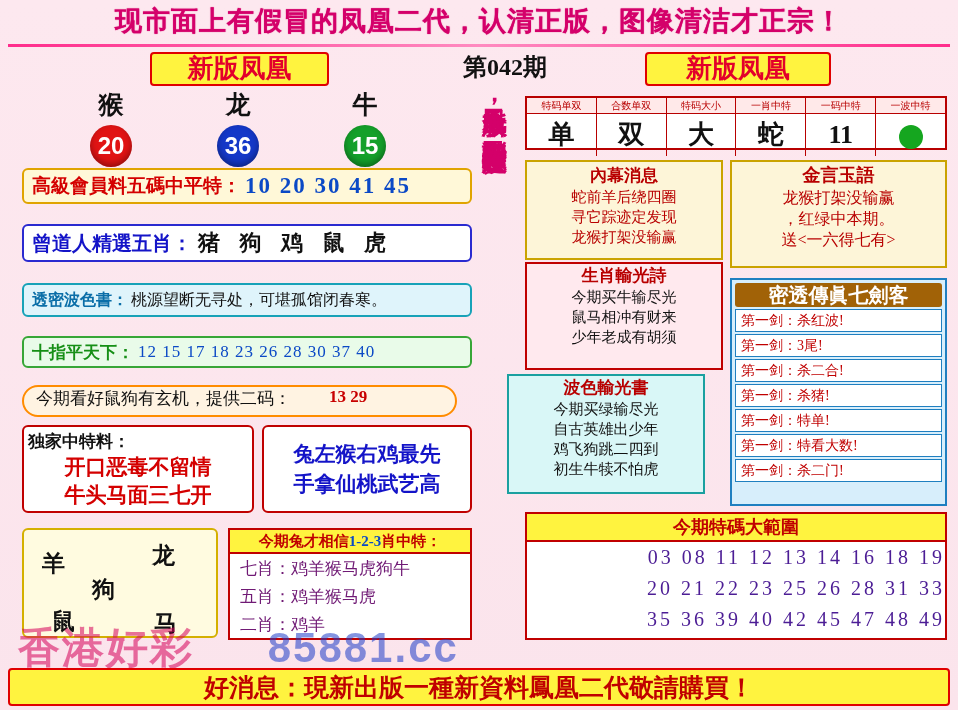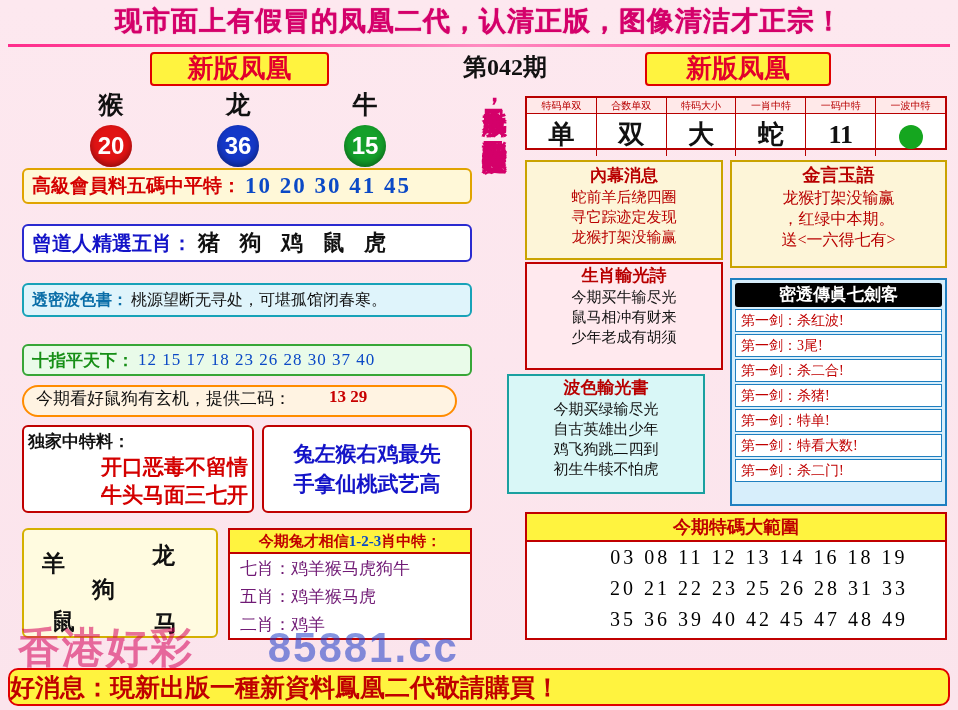--- a/index.html
+++ b/index.html
@@ -71,21 +71,21 @@
 
   .b-cyan{
     left:22px;top:283px;width:450px;height:34px;
     border:2px solid #17a2b8;border-radius:6px;background:#dff4fb;
     display:flex;align-items:center;padding:0 8px;
   }
   .b-cyan .lbl{font-size:16px;font-weight:bold;color:#0b6ea8;}
   .b-cyan .vals{font-size:16px;color:#111;margin-left:3px;}
 
   .b-green{
-    left:22px;top:344px;width:450px;height:32px;
+    left:22px;top:336px;width:450px;height:32px;
     border:2px solid #37a637;border-radius:6px;background:#e9fbe9;
     display:flex;align-items:center;padding:0 8px;
   }
   .b-green .lbl{font-size:17px;font-weight:bold;color:#168f16;}
   .b-green .vals{font-size:17px;color:#0b49c6;margin-left:4px;letter-spacing:1px;}
 
   .b-orange{
     left:22px;top:385px;width:435px;height:32px;
     border:2px solid #ff8c00;border-radius:16px;background:#fff3e2;
     display:flex;align-items:flex-start;padding:0 12px;gap:36px;
@@ -94,21 +94,21 @@
   .b-orange .vals{font-size:17px;color:#c80000;font-weight:bold;margin-left:2px;}
 
   
   .b-excl{
     left:22px;top:425px;width:232px;height:88px;
     border:2px solid #c00000;border-radius:6px;background:#fff;
     padding:3px 4px 0;
   }
   .b-excl .hd{font-size:17px;font-weight:bold;color:#111;}
   .b-excl .l1,.b-excl .l2{
-    font-size:21px;font-weight:bold;color:#d40000;text-align:right;line-height:28px;
+    font-size:21px;font-weight:bold;color:#d40000;text-align:center;line-height:28px;
   }
   .b-rabbit{
     left:262px;top:425px;width:210px;height:88px;
     border:2px solid #c00000;border-radius:6px;background:#fff;
     display:flex;flex-direction:column;justify-content:center;
   }
   .b-rabbit div{font-size:21px;font-weight:bold;color:#1414c8;text-align:center;line-height:30px;}
 
   
   .b-yellow{
@@ -186,54 +186,54 @@
     background:#d9f7f7;border:2px solid #1aa0a0;
   }
   .p-bose .ttl{font-size:17px;color:#b80000;}
   .p-bose .ln{font-size:15px;color:#111;text-align:center;line-height:20px;}
 
   .p-sword{
     left:730px;top:278px;width:217px;height:228px;
     background:#d7eefb;border:2px solid #1f7fc0;padding:3px;
   }
   .p-sword .ttl{
-    background:#000000;color:#fff;font-size:17px;border-radius:3px;
+    background:#a16207;color:#fff;font-size:20px;border-radius:3px;
     height:24px;line-height:24px;
   }
   .p-sword .rw{
     background:#fff;border:1px solid #1f7fc0;margin-top:2px;height:21px;line-height:21px;
     font-size:14px;color:#c00000;padding-left:5px;
   }
 
   .p-range{
     left:525px;top:512px;width:422px;height:128px;
     background:#fff;border:2px solid #c00000;
   }
   .p-range .ttl{
     background:#fff33f;font-size:18px;color:#c00000;height:26px;line-height:26px;
     border-bottom:2px solid #c00000;
   }
   .p-range .nums{
-    font-size:20px;color:#000000;text-align:center;line-height:31px;letter-spacing:3px;
+    font-size:20px;color:#4c1d95;text-align:right;line-height:31px;letter-spacing:3px;
     font-family:"Liberation Serif",serif;
     padding-left:46px;
   }
 
   
   .wm{
     position:absolute;left:18px;top:620px;width:920px;height:48px;
     font-size:42px;font-weight:bold;color:rgba(214,0,90,.55);
     font-family:"Liberation Sans",sans-serif;letter-spacing:2px;
   }
   .wm .b{color:rgba(30,60,200,.55);}
   
   .bottom{
     position:absolute;left:8px;top:668px;width:942px;height:38px;
-    background:#fff33f;border:2px solid #e00000;border-radius:10px;
-    text-align:left;line-height:36px;font-size:25px;font-weight:bold;color:#c00000;
+    background:#fff33f;border:2px solid #e00000;border-radius:4px;
+    text-align:center;line-height:36px;font-size:25px;font-weight:bold;color:#c00000;
     box-sizing:border-box;
   }
 </style>
 </head>
 <body>
 
 <div class="page">
 
   <div class="top-banner">现市面上有假冒的凤凰二代，认清正版，图像清洁才正宗！</div>
   <div class="rule r1"></div>

